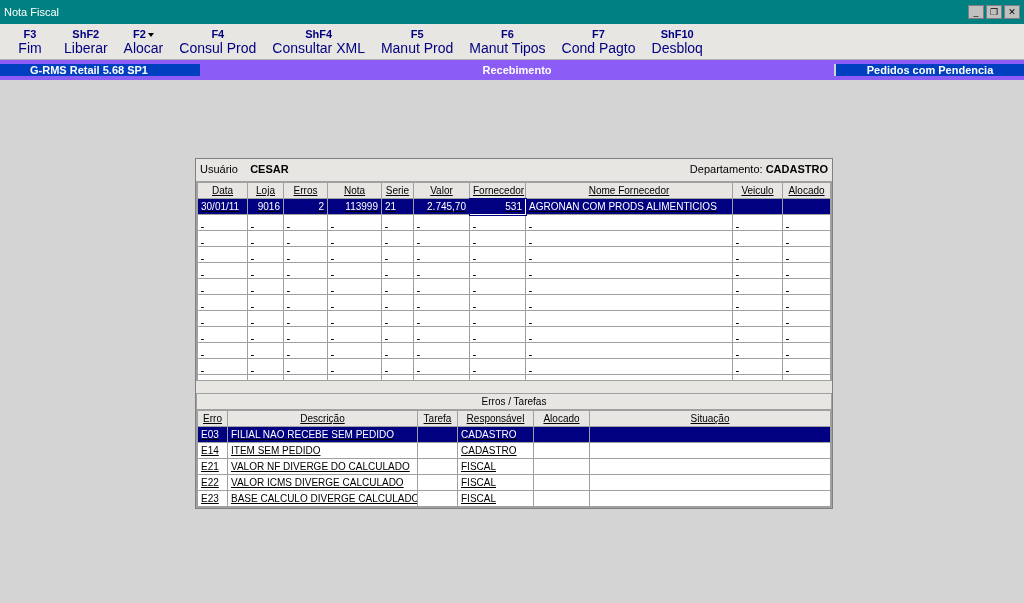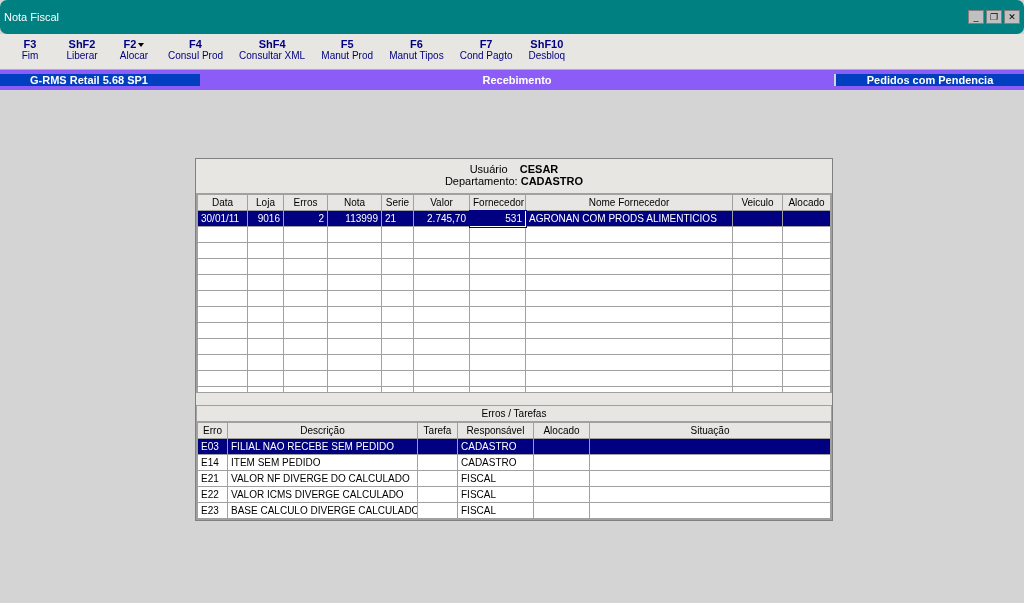--- a/index.html
+++ b/index.html
@@ -8,26 +8,25 @@
     font-family: Tahoma, Arial, sans-serif;
     font-size: 11px;
     background: #d4d4d4;
     width: 1024px;
     height: 603px;
     overflow: hidden;
   }
   .titlebar {
     background: #008080;
     color: #fff;
-    height: 34px;
+    height: 24px;
     display: flex;
     align-items: center;
     padding: 0 4px;
     justify-content: space-between;
-    border-radius: 7px;
   }
   .titlebar .title { font-weight: normal; }
   .winbtns { display:flex; gap:2px; }
   .winbtn {
     width:16px; height:14px; background:#c0c0c0;
     border:1px solid #808080; display:flex; align-items:center;
     justify-content:center; font-size:9px; color:#000;
   }
   .toolbar {
     background: #e8e6e2;
@@ -36,54 +35,53 @@
     align-items: flex-start;
     padding: 2px 4px;
     border-bottom: 1px solid #b0b0b0;
   }
   .toolbtn {
     display: flex; flex-direction: column; align-items: center;
     padding: 2px 8px; min-width: 52px;
     cursor: pointer;
   }
   .toolbtn .key { color: #000080; font-weight: bold; }
-  .toolbtn .lbl { color: #000080; font-size: 10px; }
+  .toolbtn .lbl { color: #000080; font-size: 14px; }
   .toolbtn.wide { min-width: 68px; }
   .statusbar {
     height: 20px; background: #8b5cf6; color: #fff;
     display: flex; align-items: center;
     font-weight: bold;
   }
   .statusbar .left { width: 200px; padding-left: 30px; background:#0040c0; }
   .statusbar .center { flex:1; text-align:center; }
   .statusbar .right { width: 190px; text-align:center; background:#0040c0; border-left:2px solid #d4d4d4; padding:0 6px;}
   .panel {
     position: absolute;
     left: 195px; top: 158px;
     width: 638px;
     background: #e8e6e2;
     border: 1px solid #808080;
   }
   .panel-header {
     display:flex; align-items:center; justify-content:space-between;
     padding: 4px 4px 6px 4px;
-    flex-direction: column;
   }
   .userlbl { font-weight: normal; }
   .userval { font-weight: bold; }
   .filterbtn {
     border: 1px solid #808080; background: #e8e6e2;
     padding: 2px 14px; cursor:pointer;
     box-shadow: 1px 1px 0 #fff inset;
   }
   .deptlbl { font-weight: normal; }
   .deptval { font-weight: bold; }
   table {
     border-collapse: collapse; width: 100%;
-    background: #fff; table-layout: fixed;
+    background: #fff; table-layout: fixed; text-decoration: underline;
   }
   th, td {
     border: 1px solid #a0a0a0;
     font-size: 10px;
     padding: 1px 3px;
     height: 16px;
     overflow: hidden; white-space: nowrap;
   }
   th { background: #e8e6e2; font-weight: normal; }
   tr.sel td { background: #000080; color: #fff; }

